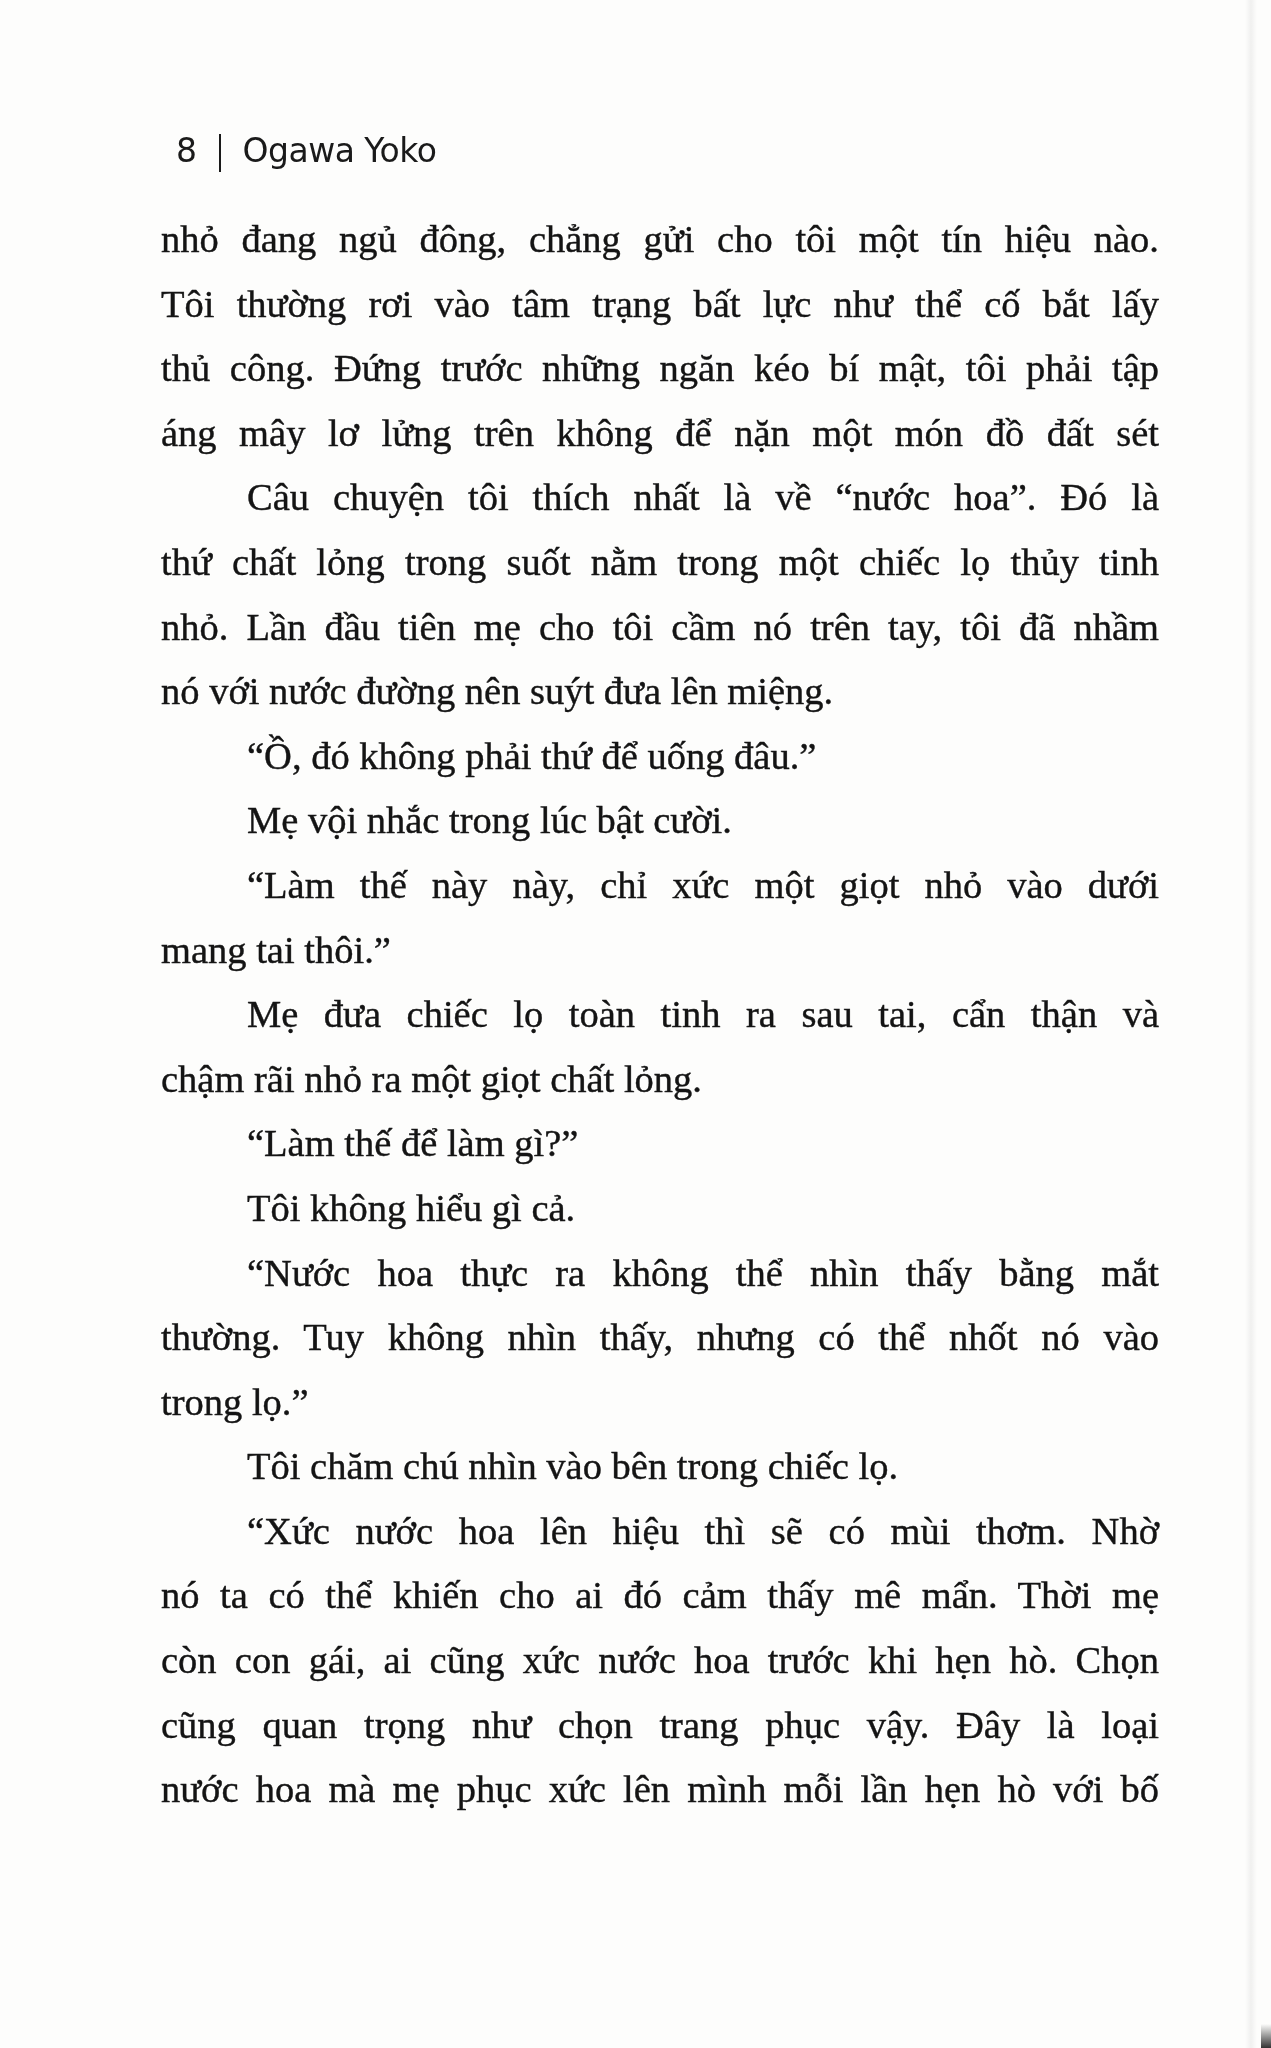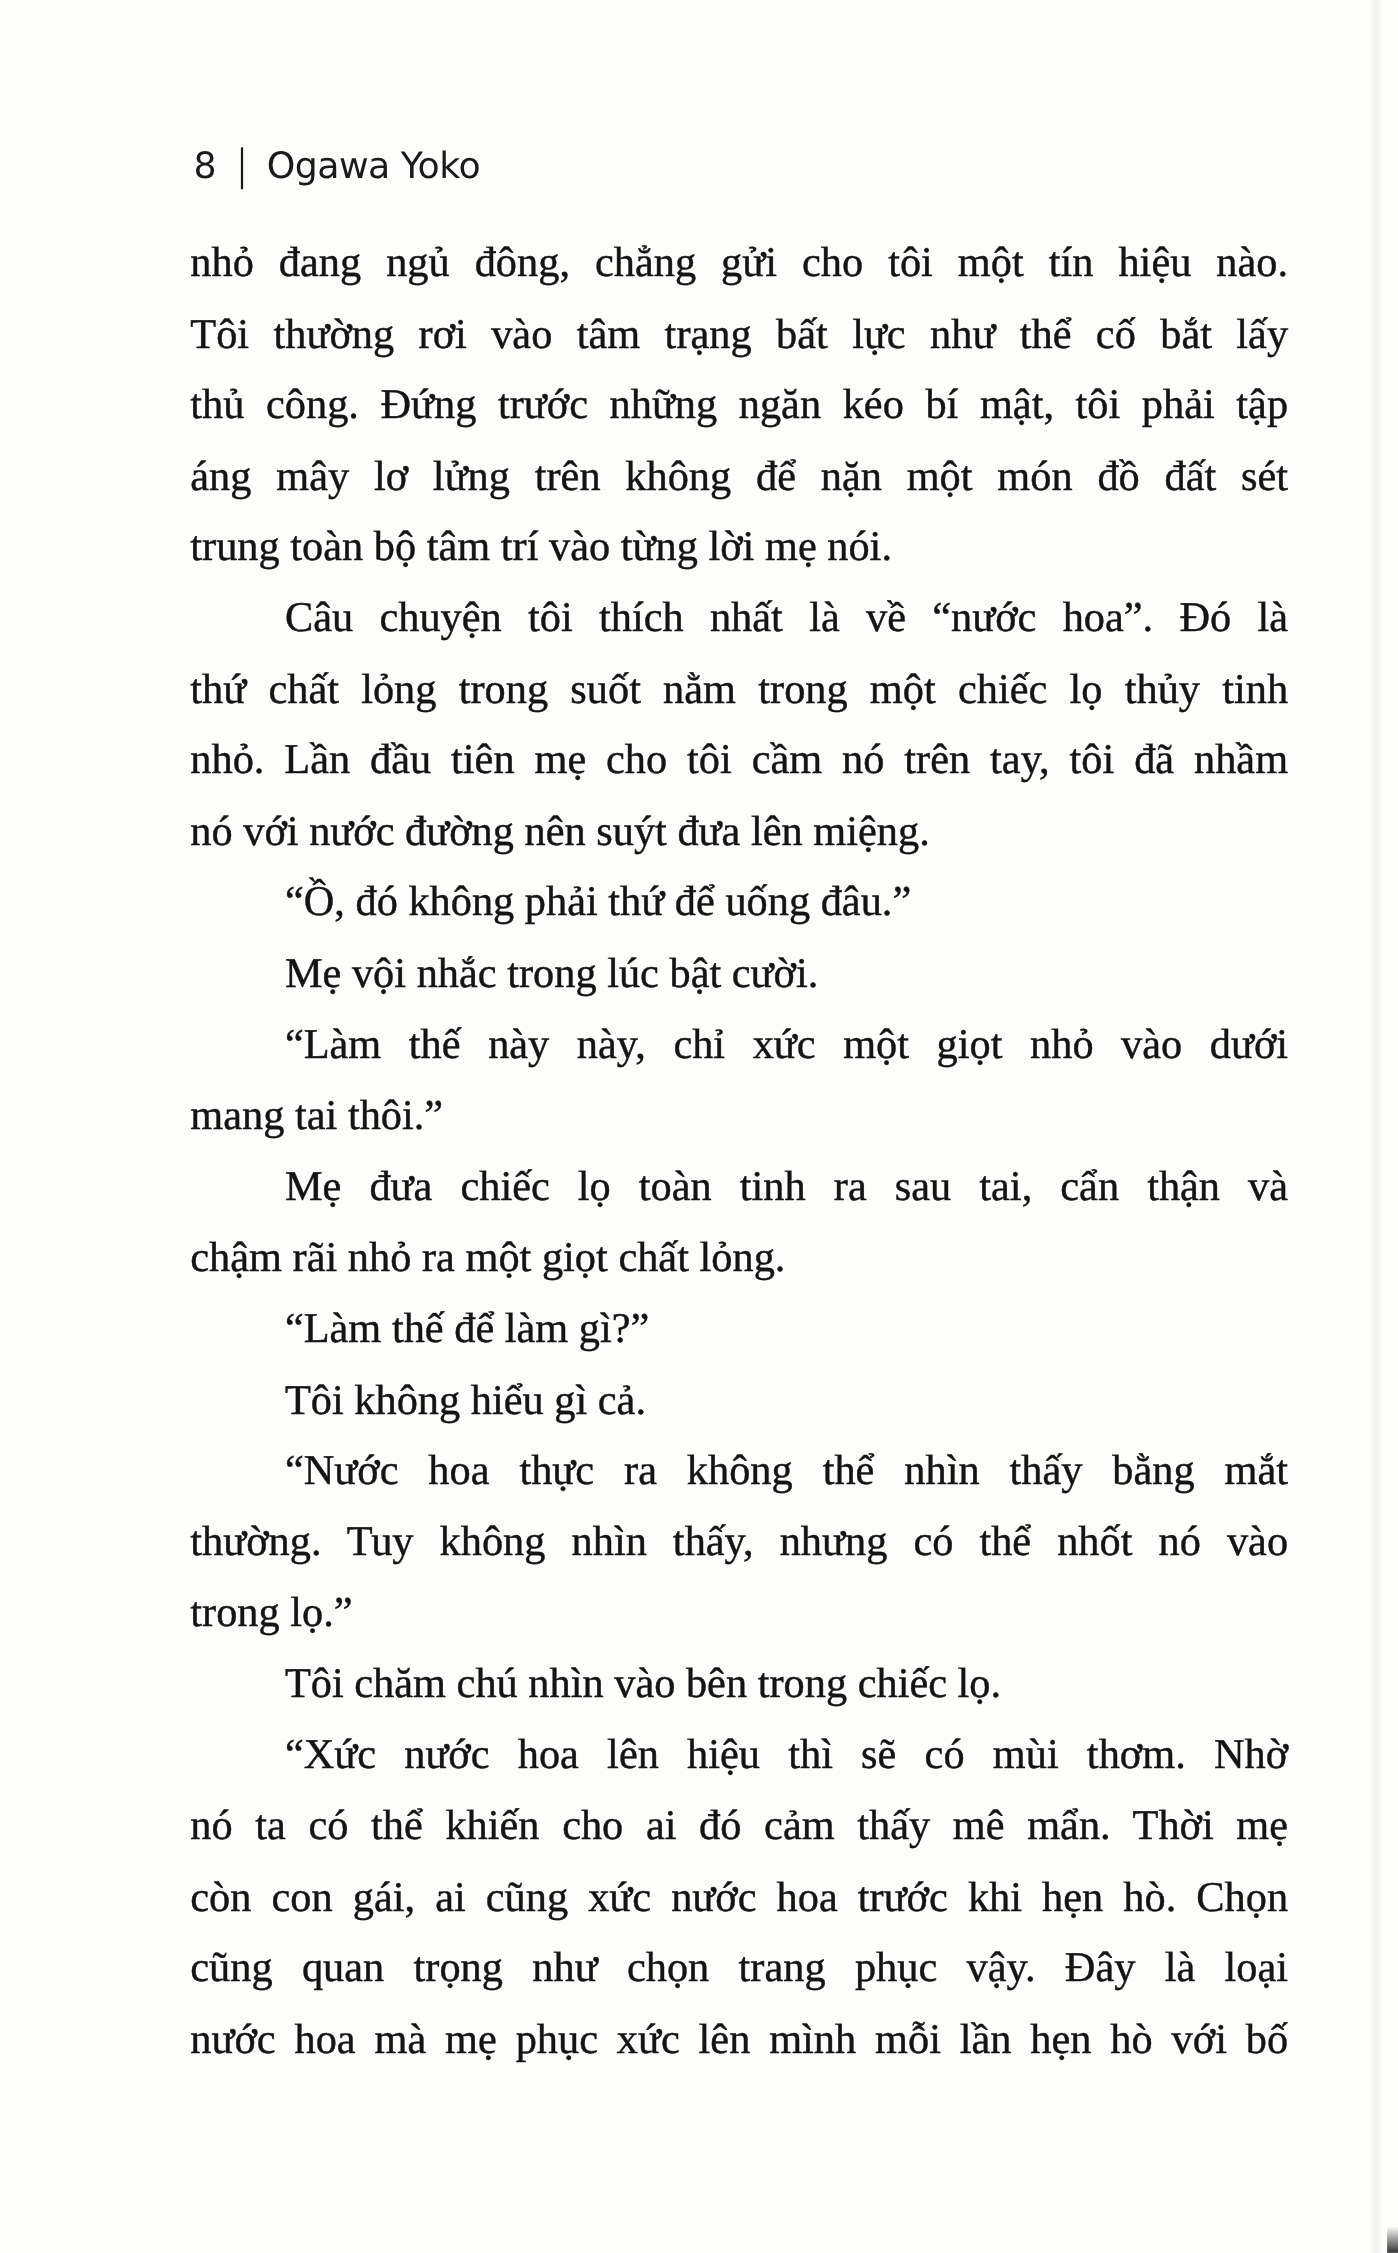--- a/index.html
+++ b/index.html
@@ -19,21 +19,21 @@
     background: linear-gradient(to bottom, rgba(0,0,0,0), #333);
   }
   .running-head {
     position: absolute; left: 176px; top: 128px;
     font-family: "DejaVu Sans", "Liberation Sans", sans-serif;
     font-size: 33px; color: #1a1a1a; letter-spacing: -0.5px;
     display: flex; align-items: center; white-space: nowrap;
   }
   .running-head .sep { display: inline-block; width: 2px; height: 38px; background: #1a1a1a; margin: 6px 22px 0 22px; }
   .body-text {
-    position: absolute; left: 173px; top: 207px; width: 998px;
+    position: absolute; left: 161px; top: 207px; width: 998px;
     font-size: 38.5px; line-height: 64.6px;
     font-weight: 500;
     -webkit-text-stroke: 0.4px #141414;
   }
   .line {
     display: block; height: 64.6px; white-space: nowrap;
     text-align: justify; text-align-last: justify;
   }
   .line.last { text-align-last: left; }
   .line.indent { padding-left: 86px; }
@@ -49,21 +49,20 @@
   <span class="sep"></span>
   <span>Ogawa Yoko</span>
 </header>
 
 <main class="body-text" id="body-text">
     <div class="paragraph">
       <span class="line">nhỏ đang ngủ đông, chẳng gửi cho tôi một tín hiệu nào.</span>
       <span class="line">Tôi thường rơi vào tâm trạng bất lực như thể cố bắt lấy</span>
       <span class="line">thủ công. Đứng trước những ngăn kéo bí mật, tôi phải tập</span>
       <span class="line">áng mây lơ lửng trên không để nặn một món đồ đất sét</span>
-      <span class="line last">trung toàn bộ tâm trí vào từng lời mẹ nói.</span>
     </div>
     <div class="paragraph">
       <span class="line indent">Câu chuyện tôi thích nhất là về “nước hoa”. Đó là</span>
       <span class="line">thứ chất lỏng trong suốt nằm trong một chiếc lọ thủy tinh</span>
       <span class="line">nhỏ. Lần đầu tiên mẹ cho tôi cầm nó trên tay, tôi đã nhầm</span>
       <span class="line last">nó với nước đường nên suýt đưa lên miệng.</span>
     </div>
     <div class="paragraph">
       <span class="line indent last">“Ồ, đó không phải thứ để uống đâu.”</span>
     </div>

